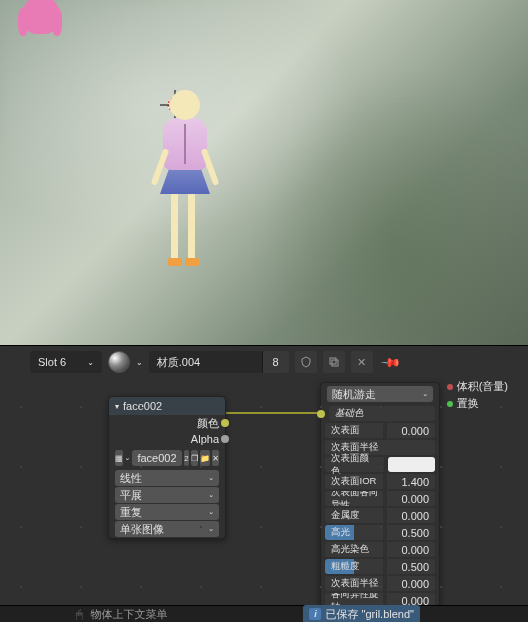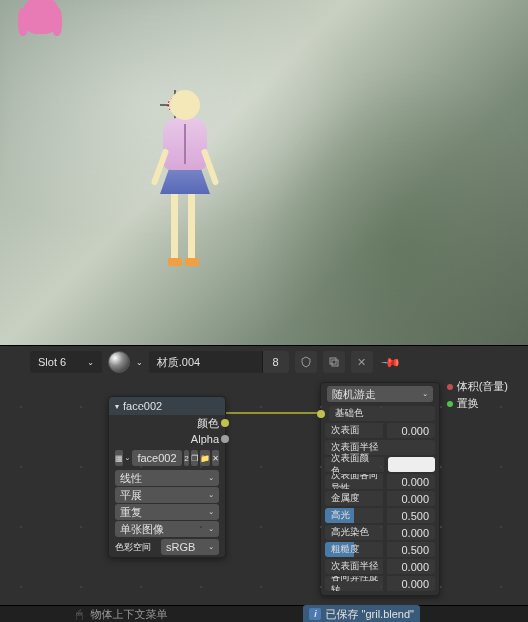--- a/index.html
+++ b/index.html
@@ -171,55 +171,52 @@
           <span class="chev">⌄</span>
         </div>
       <div class="field">
           <span>重复</span>
           <span class="chev">⌄</span>
         </div>
       <div class="field">
           <span>单张图像</span>
           <span class="chev">⌄</span>
         </div>
-      <div style="display:flex;gap:4px;align-items:center;margin:1px 0">
-        <span style="font-size:9px;width:42px">色彩空间</span>
-        <div class="field" style="flex:1">
-            <span>sRGB</span>
-            <span class="chev">⌄</span>
-          </div>
-      </div>
     </div>
   </div>
 
   <div class="node" style="left:320px;top:36px;width:120px">
     <div style="padding:2px 6px">
       <div class="field">
           <span>随机游走</span>
           <span class="chev">⌄</span>
         </div>
     </div>
     <div id="prop-container" style="padding:0 4px 3px 4px">
         <div class="prop-row">
           <div class="socket in" style="position: static; margin-left: -8px;"></div>
-          <div class="prop-label" style="border-radius: 3px;">基础色</div>
+          <div class="prop-label" style="border-radius: 3px; font-style: italic;">基础色</div>
         </div>
         <div class="prop-row">
           <div class="prop-bar">
             <div class="fill" style="width: 0%;"></div>
             <span class="lbl">次表面</span>
           </div>
           <div class="prop-val">0.000</div>
         </div>
         <div class="prop-row">
           <div class="prop-label" style="border-radius: 3px;">次表面半径</div>
         </div>
         <div class="prop-row">
           <div class="prop-label">次表面颜色</div>
           <div class="swatch" style="background: rgb(238, 238, 238); max-width: 48px;"></div>
+        </div>
+        <div class="prop-row">
+          <div class="prop-label">次表面IOR</div>
+          <div class="prop-val">1.400</div>
         </div>
         <div class="prop-row">
           <div class="prop-bar">
             <div class="fill" style="width: 0%;"></div>
             <span class="lbl">次表面各向异性</span>
           </div>
           <div class="prop-val">0.000</div>
         </div>
         <div class="prop-row">
           <div class="prop-bar">

